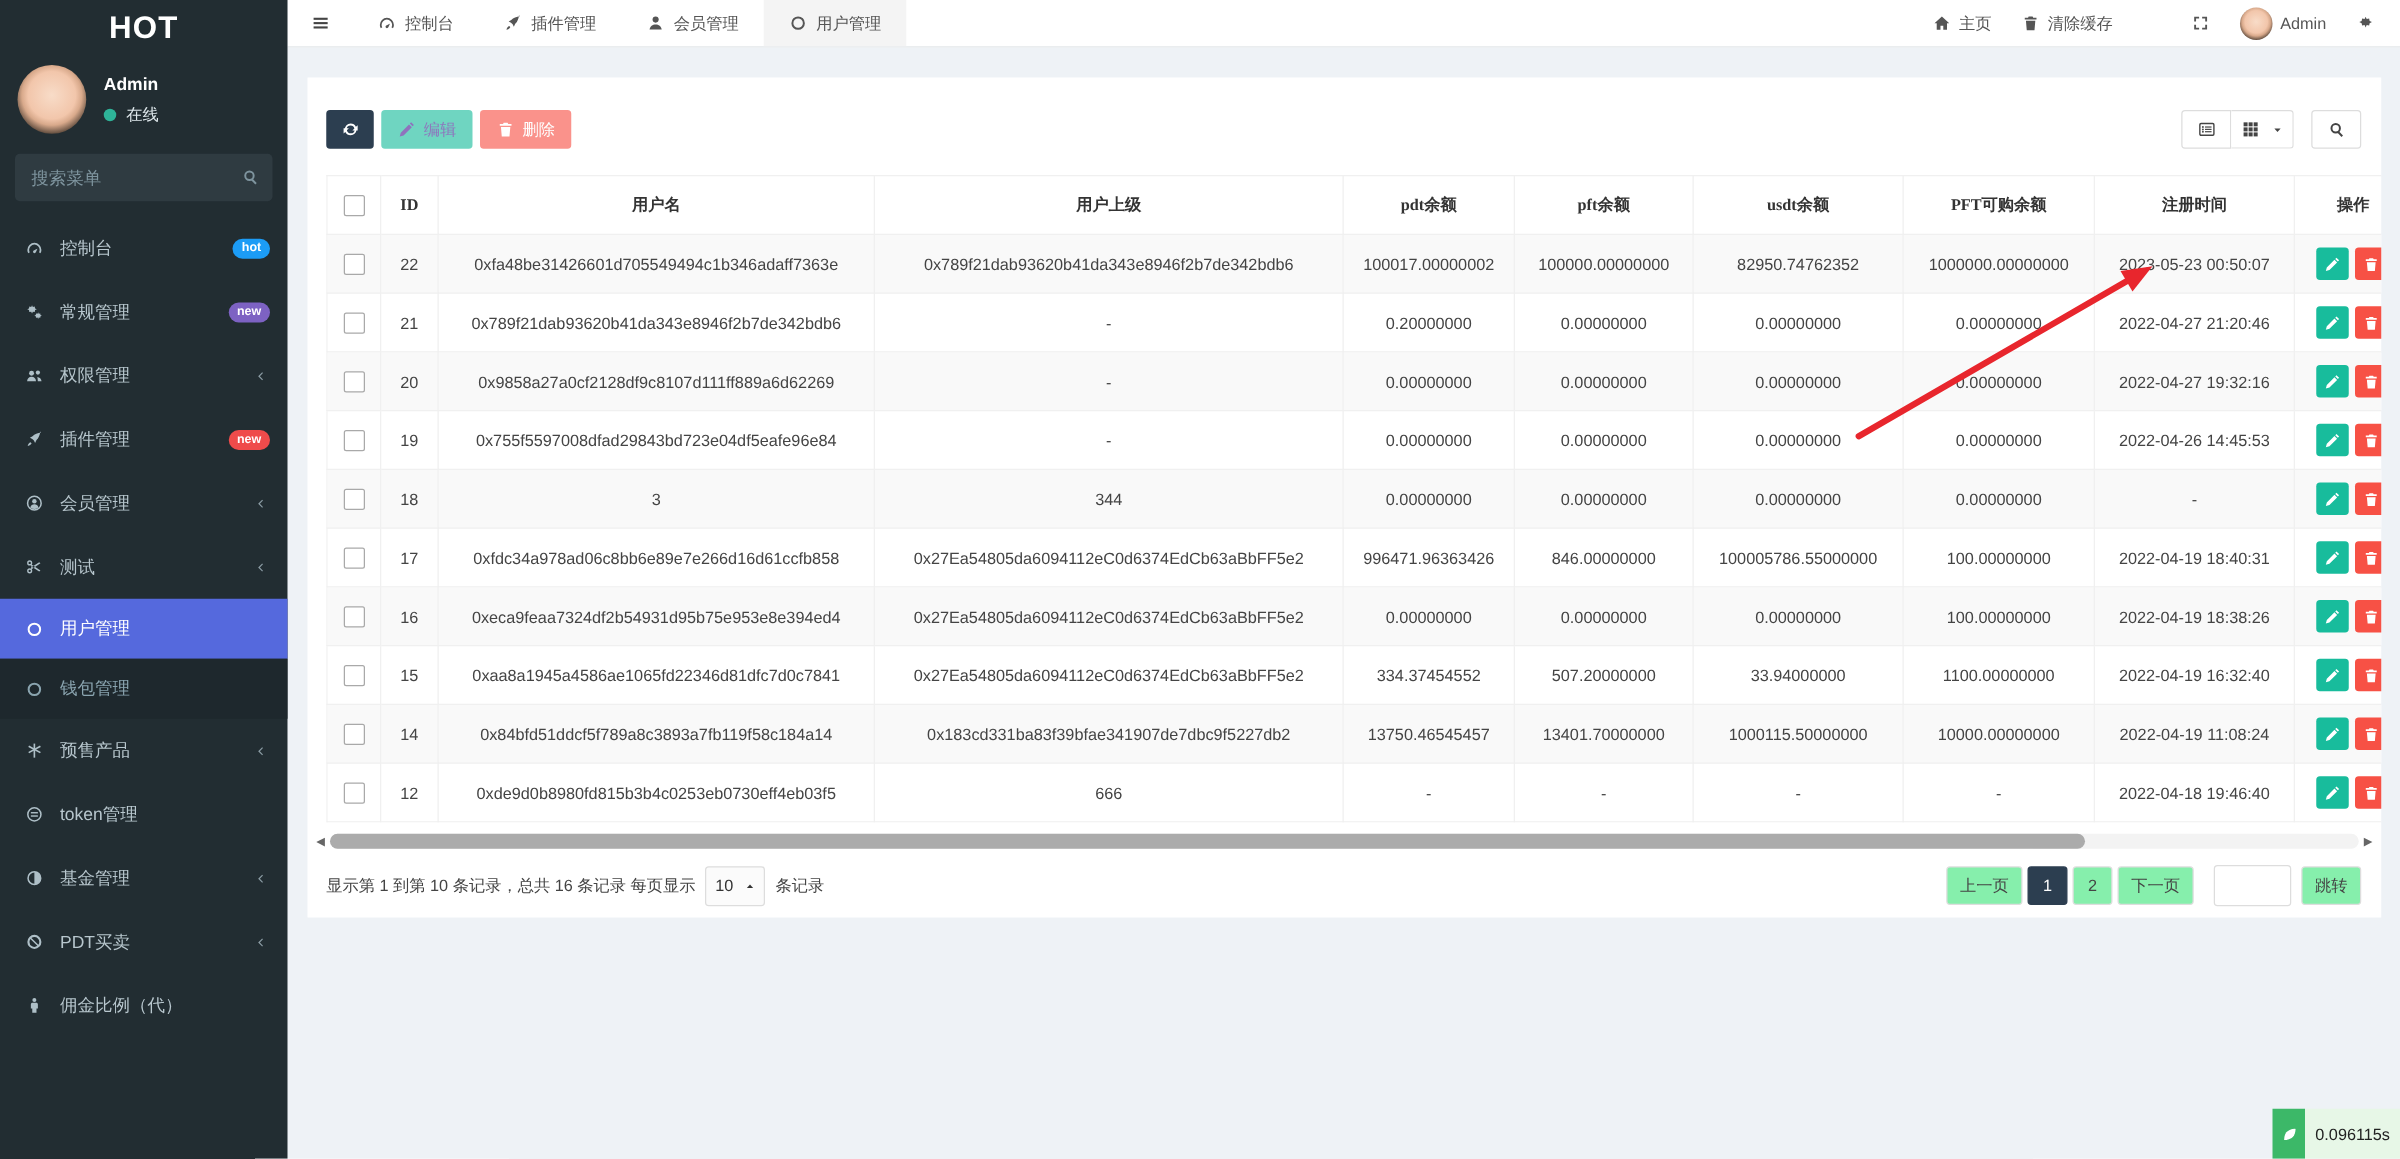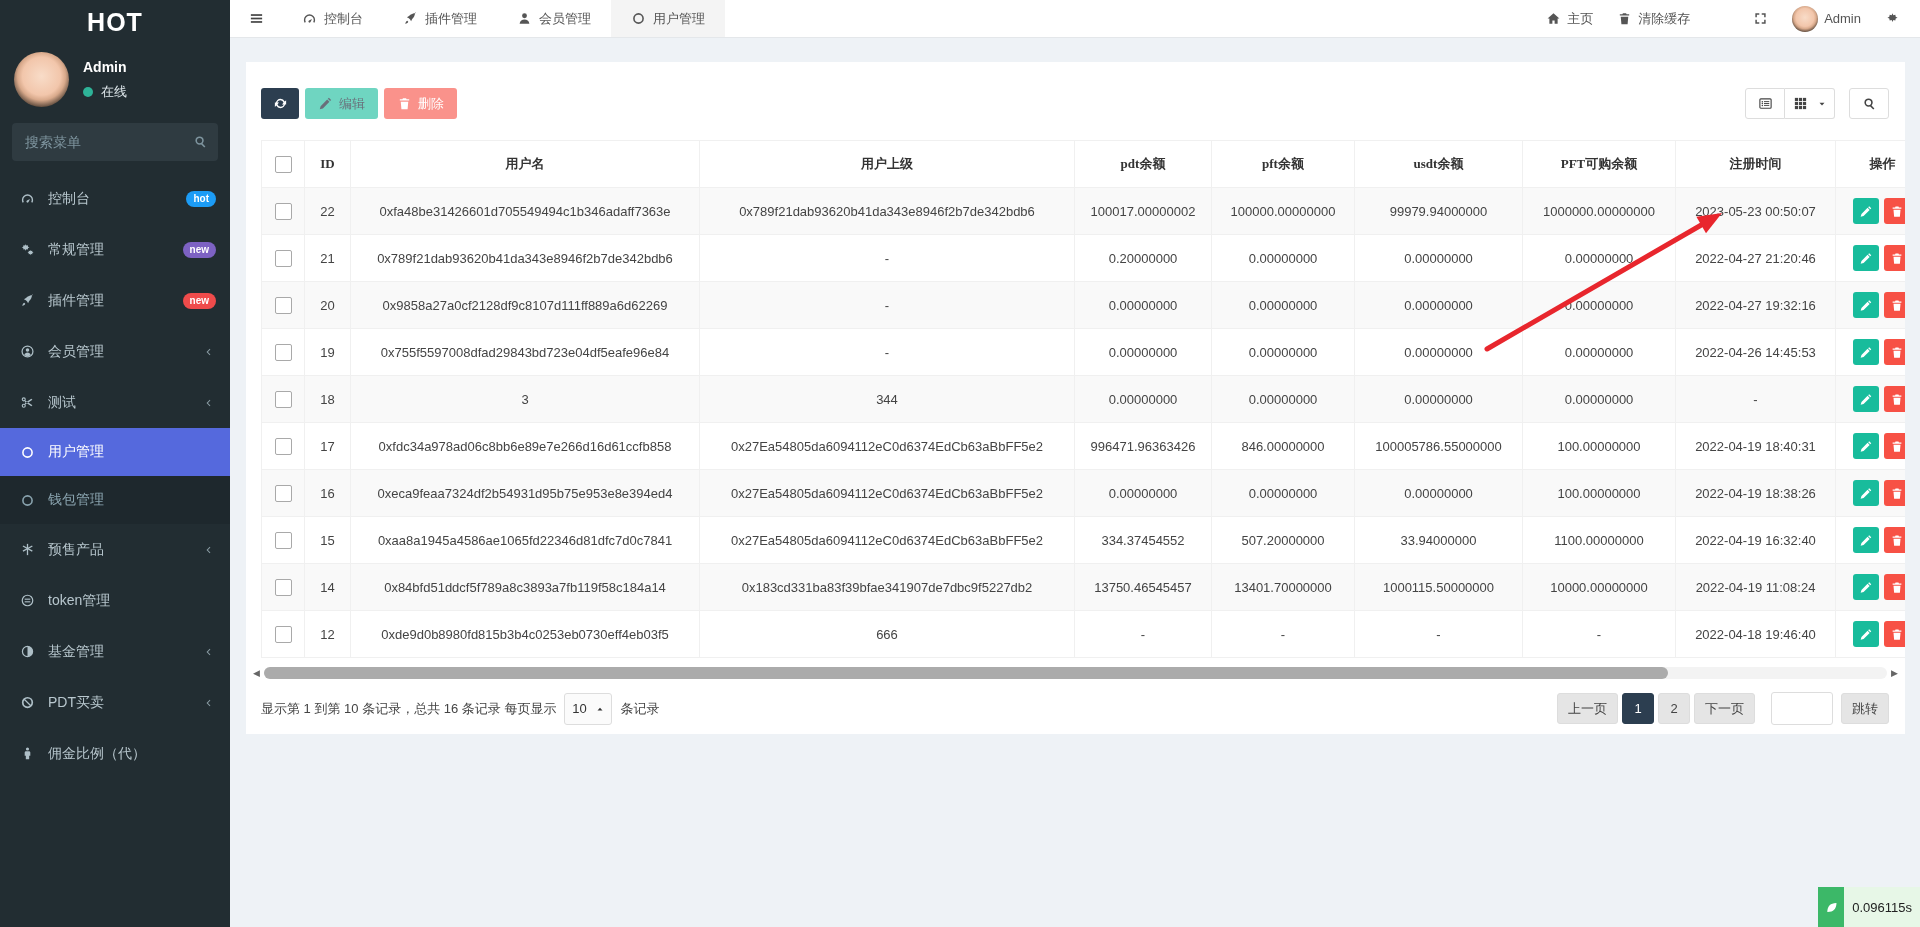--- a/index.html
+++ b/index.html
@@ -46,21 +46,21 @@
   .nav-link{display:flex;align-items:center;gap:6px;cursor:pointer;color:#555;}
   .nav-avatar{width:26px;height:26px;border-radius:50%;flex:none;
     background:radial-gradient(circle at 50% 44%,#f8dcc8 0%,#f2c6ab 46%,#d8a98b 58%,#584639 76%,#2e2620 100%);}
 
   
   .panel{position:absolute;left:246px;top:62px;width:1659px;height:672px;background:#fff;}
   .toolbar{display:flex;align-items:center;margin:26px 16px 0 15px;height:31px;}
   .btn{display:inline-flex;align-items:center;justify-content:center;height:31px;border-radius:3px;border:none;
     font-size:13px;font-family:inherit;cursor:pointer;gap:6px;}
   .btn-refresh{width:38px;background:#2c3e50;color:#fff;margin-right:6px;}
-  .btn-edit{background:#18bc9c;color:#0f172a;opacity:.62;padding:0 13px;margin-right:6px;}
+  .btn-edit{background:#18bc9c;color:#4c1d95;opacity:.62;padding:0 13px;margin-right:6px;}
   .btn-del{background:#f75145;color:#fff;opacity:.62;padding:0 13px;}
   .tb-right{margin-left:auto;display:flex;align-items:center;}
   .btn-ghost{width:40px;background:#fff;border:1px solid #ddd;color:#444;}
   .btn-ghost.grouped{border-radius:3px 0 0 3px;}
   .btn-ghost.grouped2{border-left:none;border-radius:0 3px 3px 0;width:50px;}
   .btn-search{margin-left:14px;}
 
   .table-wrap{margin:21px 0 0 15px;width:1644px;overflow:hidden;}
   table{border-collapse:collapse;table-layout:fixed;width:1668px;font-size:13px;color:#333;}
   th,td{border:1px solid #f0f0f0;text-align:center;padding:0 4px;overflow:hidden;white-space:nowrap;}
@@ -77,21 +77,21 @@
   .hs-arrow{position:absolute;top:1px;font-size:9px;color:#666;line-height:11px;}
   .hs-left{left:5px;}
   .hs-right{right:5px;}
   .hs-track{position:absolute;left:16px;right:16px;top:0;height:12px;background:#f3f3f3;border-radius:7px;}
   .hs-thumb{position:absolute;left:16px;top:0;width:1404px;height:12px;background:#ababab;border-radius:7px;cursor:pointer;}
 
   .pg{display:flex;align-items:center;margin:13px 16px 0 15px;font-size:13px;color:#444;}
   .pg-size{display:inline-flex;align-items:center;justify-content:center;gap:5px;height:30px;min-width:46px;
     border:1px solid #ddd;border-radius:3px;background:#fbfbfb;margin:0 8px;color:#333;cursor:pointer;}
   .pg-right{margin-left:auto;display:flex;align-items:center;}
-  .pbtn{min-width:32px;height:31px;padding:0 10px;border:1px solid #ddd;background:#e5e5e5;border-radius:3px;margin-left:4px;
+  .pbtn{min-width:32px;height:31px;padding:0 10px;border:1px solid #ddd;background:#86efac;border-radius:3px;margin-left:4px;
     font-size:13px;color:#444;display:inline-flex;align-items:center;justify-content:center;font-family:inherit;cursor:pointer;box-sizing:border-box;}
   .pbtn.active{background:#2c3e50;border-color:#2c3e50;color:#fff;}
   .jump-input{width:56px;height:29px;border:1px solid #ddd;border-radius:3px;margin-left:16px;outline:none;font-family:inherit;}
   .jump-btn{margin-left:8px;}
 
   .arrow-overlay{position:absolute;left:1430px;top:195px;width:320px;height:175px;pointer-events:none;z-index:5;}
 
   .timer{position:absolute;right:0;bottom:0;display:flex;align-items:stretch;height:40px;z-index:6;}
   .timer-icon{width:26px;background:#3cb868;display:flex;align-items:center;justify-content:center;color:#fff;}
   .timer-text{background:#e7f7e7;display:flex;align-items:center;padding:0 8px;color:#222;font-size:13px;}
@@ -135,20 +135,36 @@
         <span class="icw">
           <svg class="ic" viewBox="0 0 16 16" fill="currentColor" aria-hidden="true">
             <circle cx="6" cy="6.3" r="1.2" fill="#222d32"></circle>
             <path d="M6 2.3l.7 1.5 1.6-.3.3 1.6 1.5.7-1.5.7-.3 1.6-1.6-.3-.7 1.5-.7-1.5-1.6.3-.3-1.6-1.5-.7 1.5-.7.3-1.6 1.6.3z"></path>
             <circle cx="11.2" cy="11.2" r="1" fill="#222d32"></circle>
             <path d="M11.2 8.4l.5 1.2 1.3-.2.2 1.3 1.2.5-1.2.5-.2 1.3-1.3-.2-.5 1.2-.5-1.2-1.3.2-.2-1.3-1.2-.5 1.2-.5.2-1.3 1.3.2z"></path>
           </svg>
         </span>
         <span class="m-label">常规管理</span>
         <span class="badge" style="background:#7d62c3">new</span>
+      </div>
+      <div class="m-item">
+        <span class="icw">
+          <svg class="ic" viewBox="0 0 16 16" fill="currentColor" aria-hidden="true">
+            <circle cx="5.6" cy="6" r="2.1"></circle>
+            <path d="M1.8 12.8c0-2.1 1.7-3.8 3.8-3.8s3.8 1.7 3.8 3.8z"></path>
+            <circle cx="11" cy="5.4" r="1.8"></circle>
+            <path d="M10.4 9.2c2 .2 3.7 1.7 3.7 3.6h-3.2c0-1.4-.1-2.7-.5-3.6z"></path>
+          </svg>
+        </span>
+        <span class="m-label">权限管理</span>
+        <span class="chev">
+          <svg class="ic" viewBox="0 0 16 16" fill="currentColor" aria-hidden="true">
+            <path d="M10.3 3.7L6 8l4.3 4.3.9-.9L7.9 8l3.3-3.4z"></path>
+          </svg>
+        </span>
       </div>
       <div class="m-item">
         <span class="icw">
           <svg class="ic" viewBox="0 0 16 16" fill="currentColor" aria-hidden="true">
             <path d="M13.8 2.2c-3 .2-5.6 1.4-7.4 3.2L4.2 6.6l2 1L7.6 9l1 2 1.2-2.4c1.8-1.8 3-4.4 3.2-7.4z"></path>
             <path d="M4.6 10.4c-.9.2-1.9 1.4-2.3 3.3 1.9-.4 3.1-1.4 3.3-2.3z"></path>
           </svg>
         </span>
         <span class="m-label">插件管理</span>
         <span class="badge" style="background:#ef4b4b">new</span>
@@ -454,21 +470,21 @@
           </tr>
         </thead>
         <tbody>
           <tr class="odd">
             <td><span class="cb"></span></td>
             <td>22</td>
             <td>0xfa48be31426601d705549494c1b346adaff7363e</td>
             <td>0x789f21dab93620b41da343e8946f2b7de342bdb6</td>
             <td>100017.00000002</td>
             <td>100000.00000000</td>
-            <td>99979.94000000</td>
+            <td>82950.74762352</td>
             <td>1000000.00000000</td>
             <td>2023-05-23 00:50:07</td>
             <td class="actions"><button class="abtn edit">
                 <svg class="ic" viewBox="0 0 16 16" fill="currentColor" aria-hidden="true">
                   <path d="M2.8 10.8l-.9 3.3 3.3-.9 7-7-2.4-2.4zM10.5 3l2.4 2.4 1.1-1.1L11.6 1.9z"></path>
                 </svg>
               </button><button class="abtn del">
                 <svg class="ic" viewBox="0 0 16 16" fill="currentColor" aria-hidden="true">
                   <path d="M6.3 2.4h3.4l.5 1h2.8v1.4H3V3.4h2.8zM4 6h8l-.7 8H4.7z"></path>
                 </svg>

